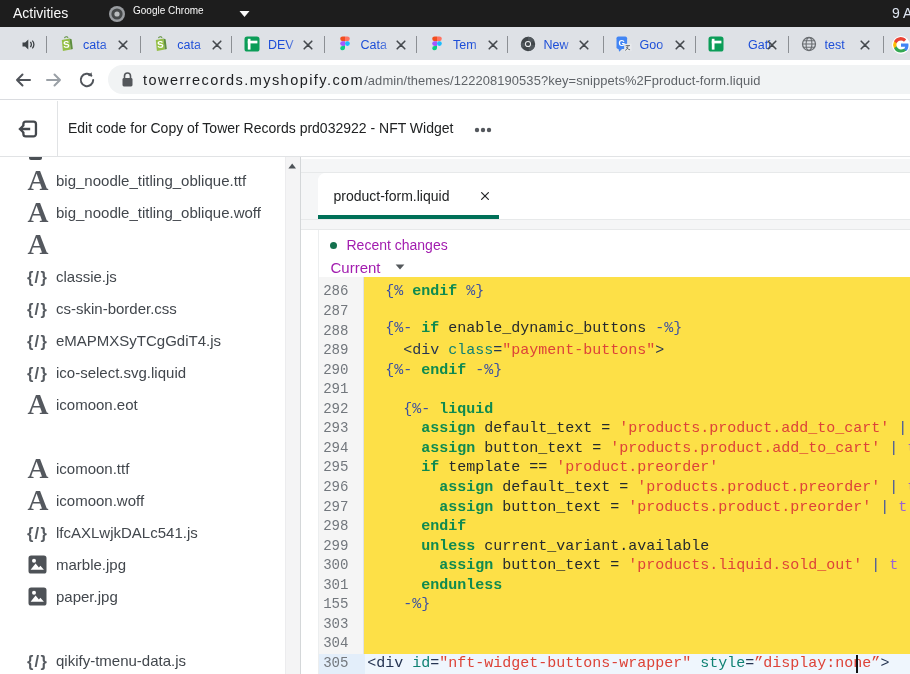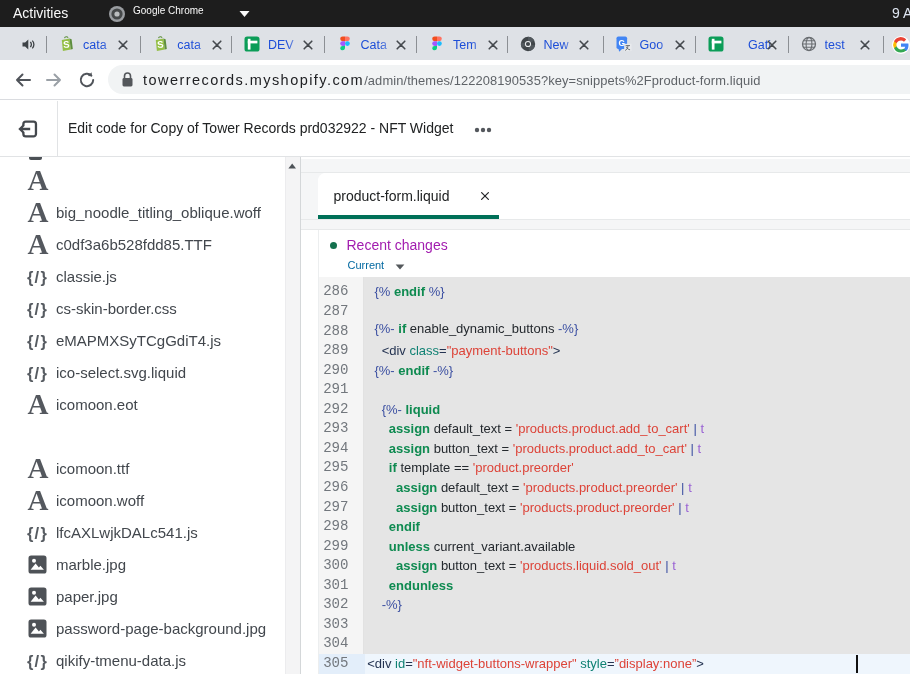--- a/index.html
+++ b/index.html
@@ -40,27 +40,27 @@
 #mband{position:absolute;left:0;top:1.5px;width:609px;height:71px;background:#f5f6f7}
 #mline1{position:absolute;left:0;top:14.8px;width:609px;height:1px;background:#e7e9ea}
 #mline2{position:absolute;left:0;top:61.7px;width:609px;height:1px;background:#e7e9ea}
 #mline3{position:absolute;left:0;top:71.5px;width:609px;height:1px;background:#e7e9ea}
 #tabsbar{position:absolute;left:16.5px;top:15.8px;width:592.5px;height:45.9px;background:#fff;border-radius:8px 0 0 0}
 #ftab{position:absolute;left:16.5px;top:15.5px;width:181px;height:46px;background:#fff;border-radius:8px 8px 0 0}
 #ftab .nm{position:absolute;left:16px;top:15px;font-size:14px;color:#202223}
 #greenline{position:absolute;left:16.5px;top:58px;width:181.2px;height:3.5px;background:#007058}
 #card{position:absolute;left:16.5px;top:72.5px;width:592.5px;height:444.5px;background:#fff;border-left:1px solid #eceeef}
 #rc{position:absolute;left:28px;top:7.5px;font-size:14px;color:#a21caf}
-#cur{position:absolute;left:29px;top:29.5px;font-size:11px;color:#0369a1}
+#cur{position:absolute;left:12px;top:29.5px;font-size:15px;color:#a21caf}
 #rcdot{position:absolute;left:11.9px;top:12.2px;width:7px;height:7px;border-radius:50%;background:#14714e}
 
-#ed{position:absolute;left:0;top:47.6px;width:592.5px;height:397.4px;background:#e5e5e5;overflow:hidden}
+#ed{position:absolute;left:0;top:47.6px;width:592.5px;height:397.4px;background:#fde047;overflow:hidden}
 #gutter{position:absolute;left:0;top:0;width:45.5px;height:397px;background:#f5f5f5;border-right:1px solid #e2e2e2}
 .ln{position:absolute;left:0;width:30px;text-align:right;font-family:"Liberation Mono",monospace;font-size:14.1px;line-height:19.55px;color:#72777d}
-.cl{position:absolute;left:48.7px;white-space:pre;font-family:Liberation Sans, sans-serif;font-size:13px;line-height:19.55px;color:#24292e}
+.cl{position:absolute;left:48.7px;white-space:pre;font-family:Liberation Mono, monospace;font-size:15px;line-height:19.55px;color:#24292e}
 .d{color:#3c50a2}
 .k{color:#0e8a50;font-weight:bold}
 .g{color:#253452}
 .a{color:#0f8173}
 .r{color:#dd4338}
 .p{color:#9a63d4}
 #alg{position:absolute;left:0;top:376.9px;width:46px;height:19.6px;background:#e3eefa}
 #alc{position:absolute;left:46px;top:376.9px;width:546.5px;height:19.6px;background:#eff6fd}
 #caret{position:absolute;left:537.6px;top:378px;width:2px;height:18px;background:#111}
 </style></head><body>
@@ -251,28 +251,28 @@
         <circle cx="9" cy="3" r="2.2" fill="#54585d"></circle>
         <circle cx="15" cy="3" r="2.2" fill="#54585d"></circle>
   </svg>
 </div>
 <div class="abs" id="sheadborder"></div>
 <div class="abs" id="frag"></div>
 
 <div class="abs" id="side">
       <div class="frow" style="top:7px">
         <div class="abs fA" style="top:5.5px">A</div>
+        <div class="fname" style="top:8px">big_noodle_titling_oblique.ttf</div>
       </div>
       <div class="frow" style="top:39px">
         <div class="abs fA" style="top:5.5px">A</div>
         <div class="fname" style="top:8px">big_noodle_titling_oblique.woff</div>
       </div>
       <div class="frow" style="top:71px">
         <div class="abs fA" style="top:5.5px">A</div>
-        <div class="fname" style="top:8px">c0df3a6b528fdd85.TTF</div>
       </div>
       <div class="frow" style="top:103px">
         <div class="abs fJ" style="top:7px">{/}</div>
         <div class="fname" style="top:8px">classie.js</div>
       </div>
       <div class="frow" style="top:135px">
         <div class="abs fJ" style="top:7px">{/}</div>
         <div class="fname" style="top:8px">cs-skin-border.css</div>
       </div>
       <div class="frow" style="top:167px">
@@ -307,28 +307,20 @@
         </svg>
         <div class="fname" style="top:8px">paper.jpg</div>
       </div>
       <div class="frow" style="top:391px">
         <svg class="abs" style="left:28px;top:7px" width="19" height="19" viewBox="0 0 19 19">
           <rect x="0.5" y="0.5" width="18" height="18" rx="2.6" fill="#4e5257"></rect>
           <circle cx="6" cy="5.8" r="2" fill="#fff"></circle>
           <path d="M2.6 14.8 L7.6 8.6 L10.9 12.6 L12.4 10.8 L15.9 14.8 Z" fill="#fff"></path>
         </svg>
         <div class="fname" style="top:8px">marble.jpg</div>
-      </div>
-      <div class="frow" style="top:455px">
-        <svg class="abs" style="left:28px;top:7px" width="19" height="19" viewBox="0 0 19 19">
-          <rect x="0.5" y="0.5" width="18" height="18" rx="2.6" fill="#4e5257"></rect>
-          <circle cx="6" cy="5.8" r="2" fill="#fff"></circle>
-          <path d="M2.6 14.8 L7.6 8.6 L10.9 12.6 L12.4 10.8 L15.9 14.8 Z" fill="#fff"></path>
-        </svg>
-        <div class="fname" style="top:8px">password-page-background.jpg</div>
       </div>
       <div class="frow" style="top:487px">
         <div class="abs fJ" style="top:7px">{/}</div>
         <div class="fname" style="top:8px">qikify-tmenu-data.js</div>
       </div>
     </div>
 <div class="abs" id="sscroll"></div>
 <div class="abs" id="sbarrow">
   <svg width="15" height="12" viewBox="0 0 15 12">
         <path d="M7.2 3.5 L11 8.6 H3.4 Z" fill="#4e5358"></path>
@@ -385,21 +377,21 @@
           <div class="ln" style="top:220.45000000000002px">297</div>
           <div class="cl" style="top:220.45000000000002px"><span>        </span><span class="k">assign</span><span> button_text = </span><span class="r">'products.product.preorder'</span><span> </span><span class="d">|</span><span> </span><span class="p">t</span></div>
           <div class="ln" style="top:240.00000000000003px">298</div>
           <div class="cl" style="top:240.00000000000003px"><span>      </span><span class="k">endif</span></div>
           <div class="ln" style="top:259.55px">299</div>
           <div class="cl" style="top:259.55px"><span>      </span><span class="k">unless</span><span> current_variant.available</span></div>
           <div class="ln" style="top:279.09999999999997px">300</div>
           <div class="cl" style="top:279.09999999999997px"><span>        </span><span class="k">assign</span><span> button_text = </span><span class="r">'products.liquid.sold_out'</span><span> </span><span class="d">|</span><span> </span><span class="p">t</span></div>
           <div class="ln" style="top:298.65px">301</div>
           <div class="cl" style="top:298.65px"><span>      </span><span class="k">endunless</span></div>
-          <div class="ln" style="top:318.2px">302</div>
+          <div class="ln" style="top:318.2px">155</div>
           <div class="cl" style="top:318.2px"><span>    </span><span class="d">-%}</span></div>
           <div class="ln" style="top:337.75px">303</div>
           <div class="cl" style="top:337.75px"></div>
           <div class="ln" style="top:357.3px">304</div>
           <div class="cl" style="top:357.3px"></div>
           <div class="ln" style="top:376.84999999999997px">305</div>
           <div class="cl" style="top:376.84999999999997px"><span class="g">&lt;div</span><span> </span><span class="a">id</span><span class="g">=</span><span class="r">"nft-widget-buttons-wrapper"</span><span> </span><span class="a">style</span><span class="g">=</span><span class="r">”display:none”</span><span class="g">&gt;</span></div>
           <div id="caret"></div>
         </div>
   </div>

